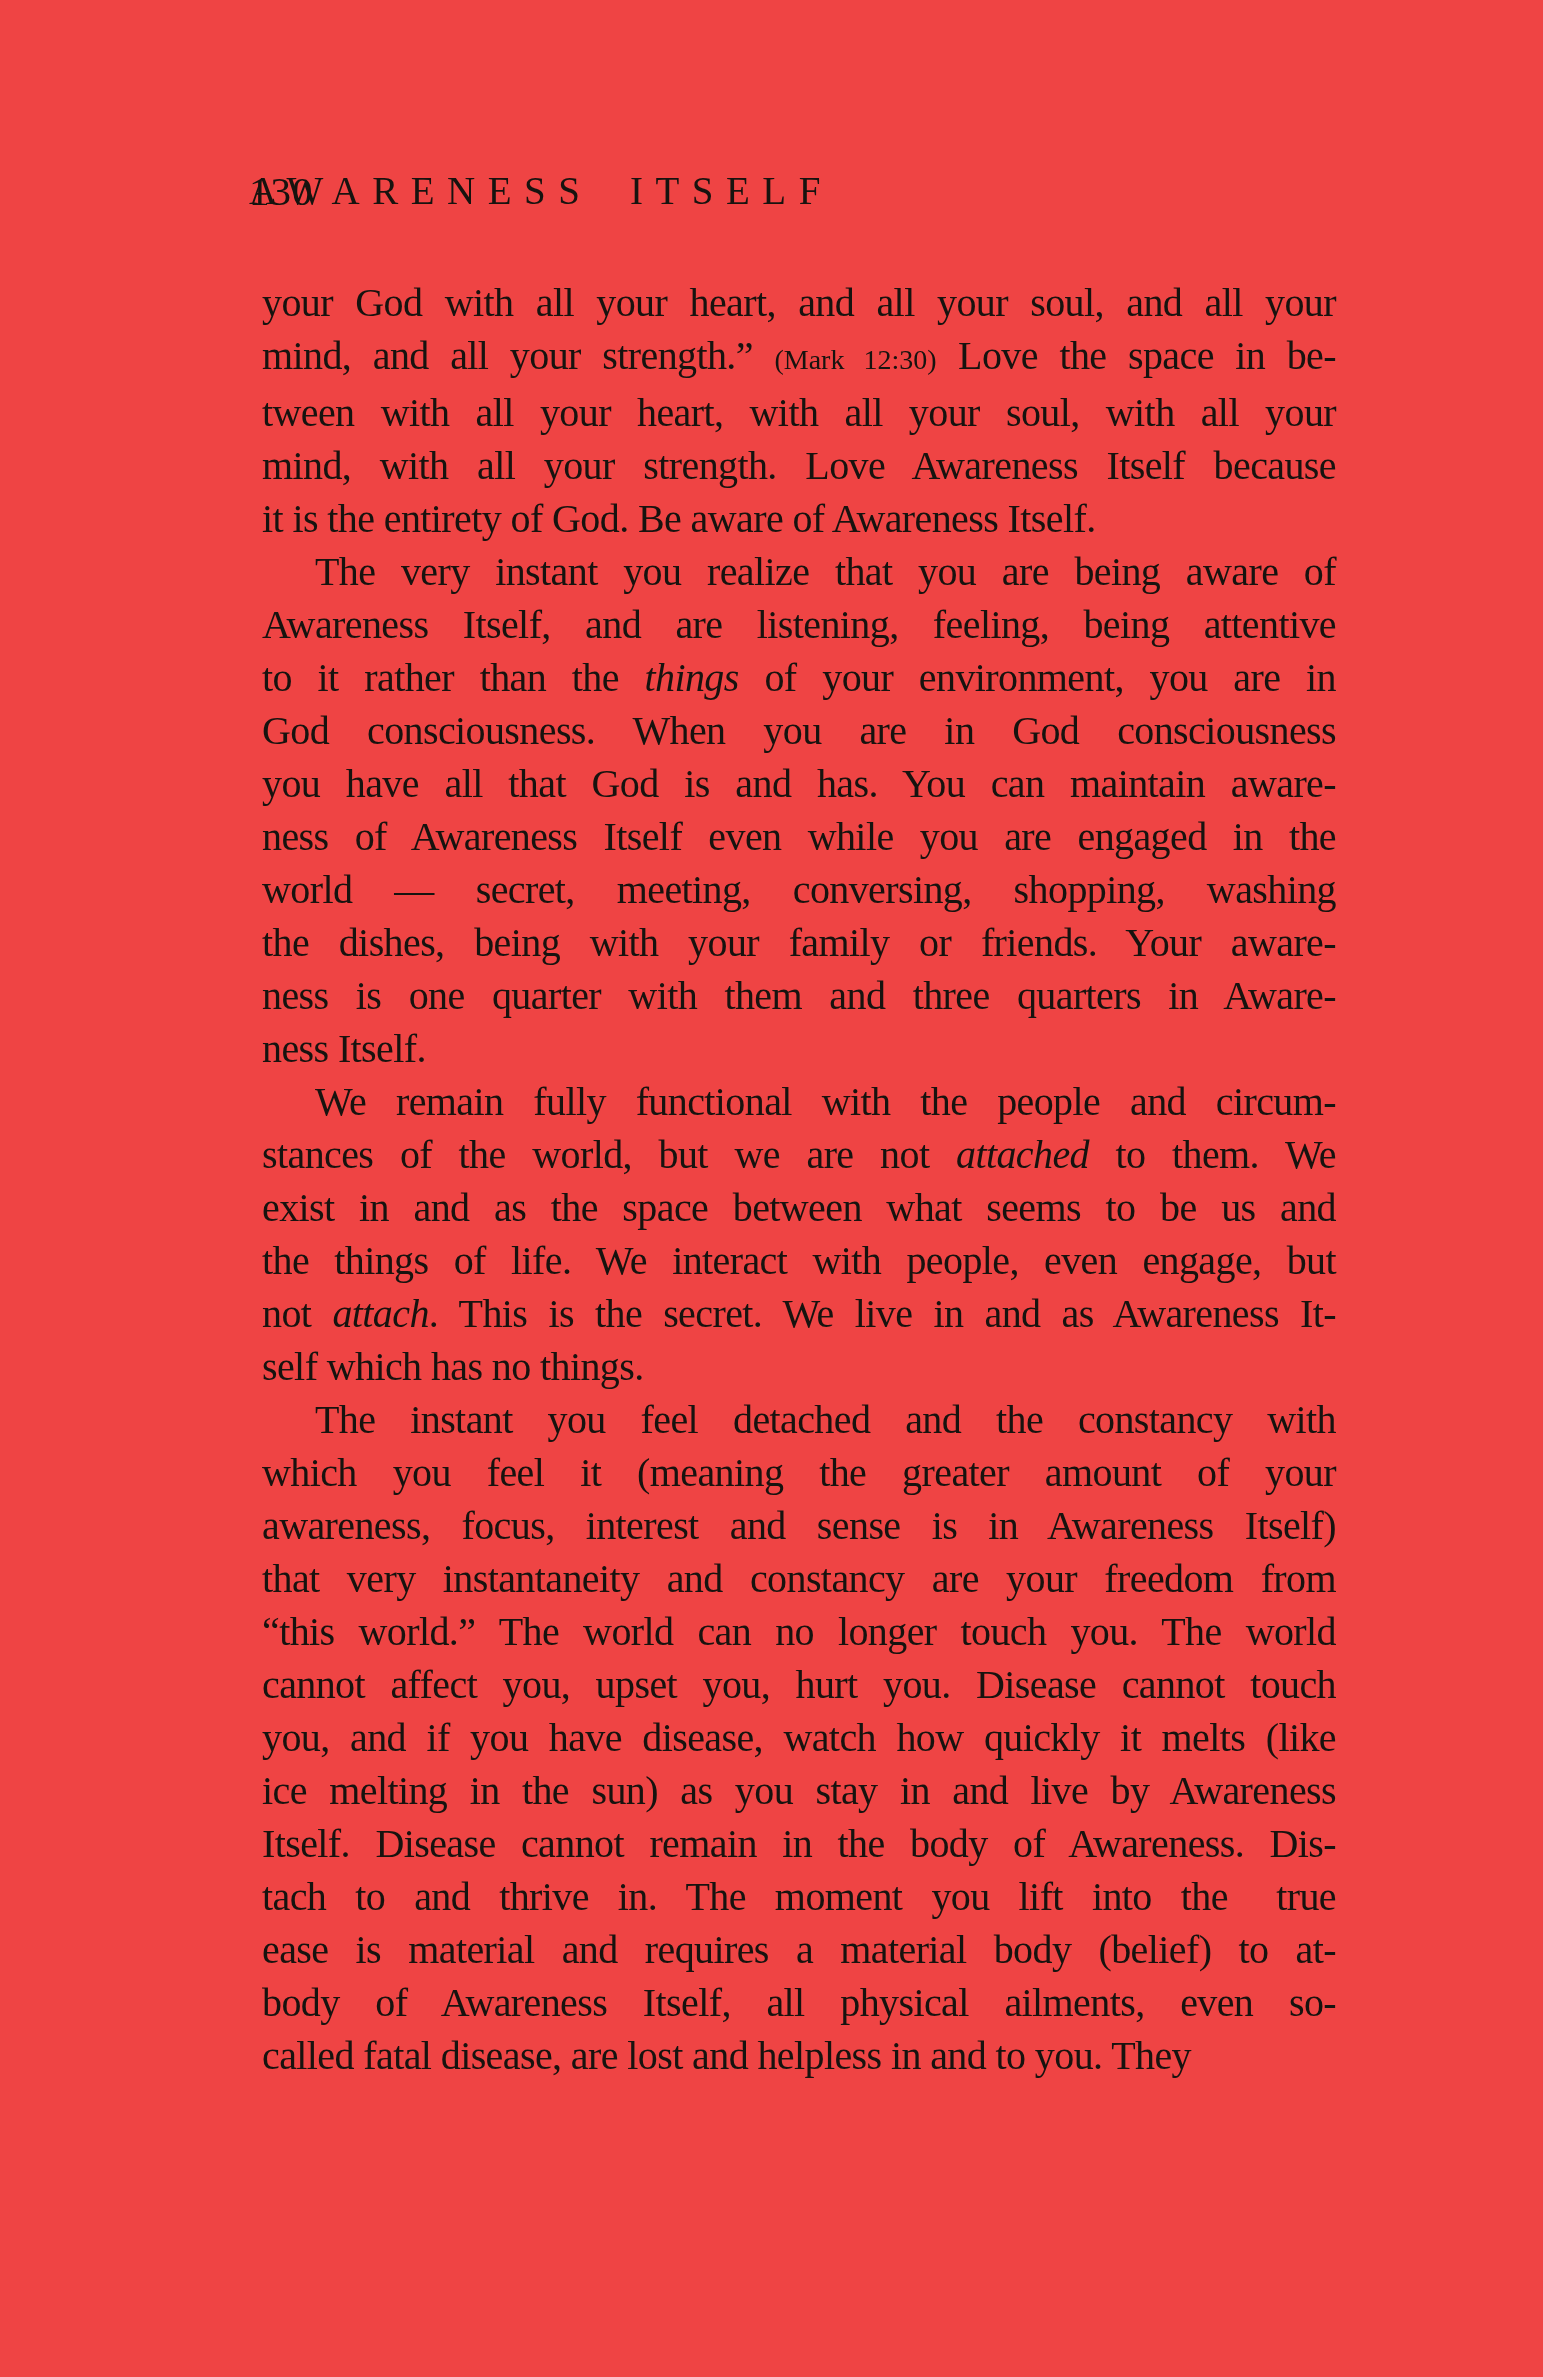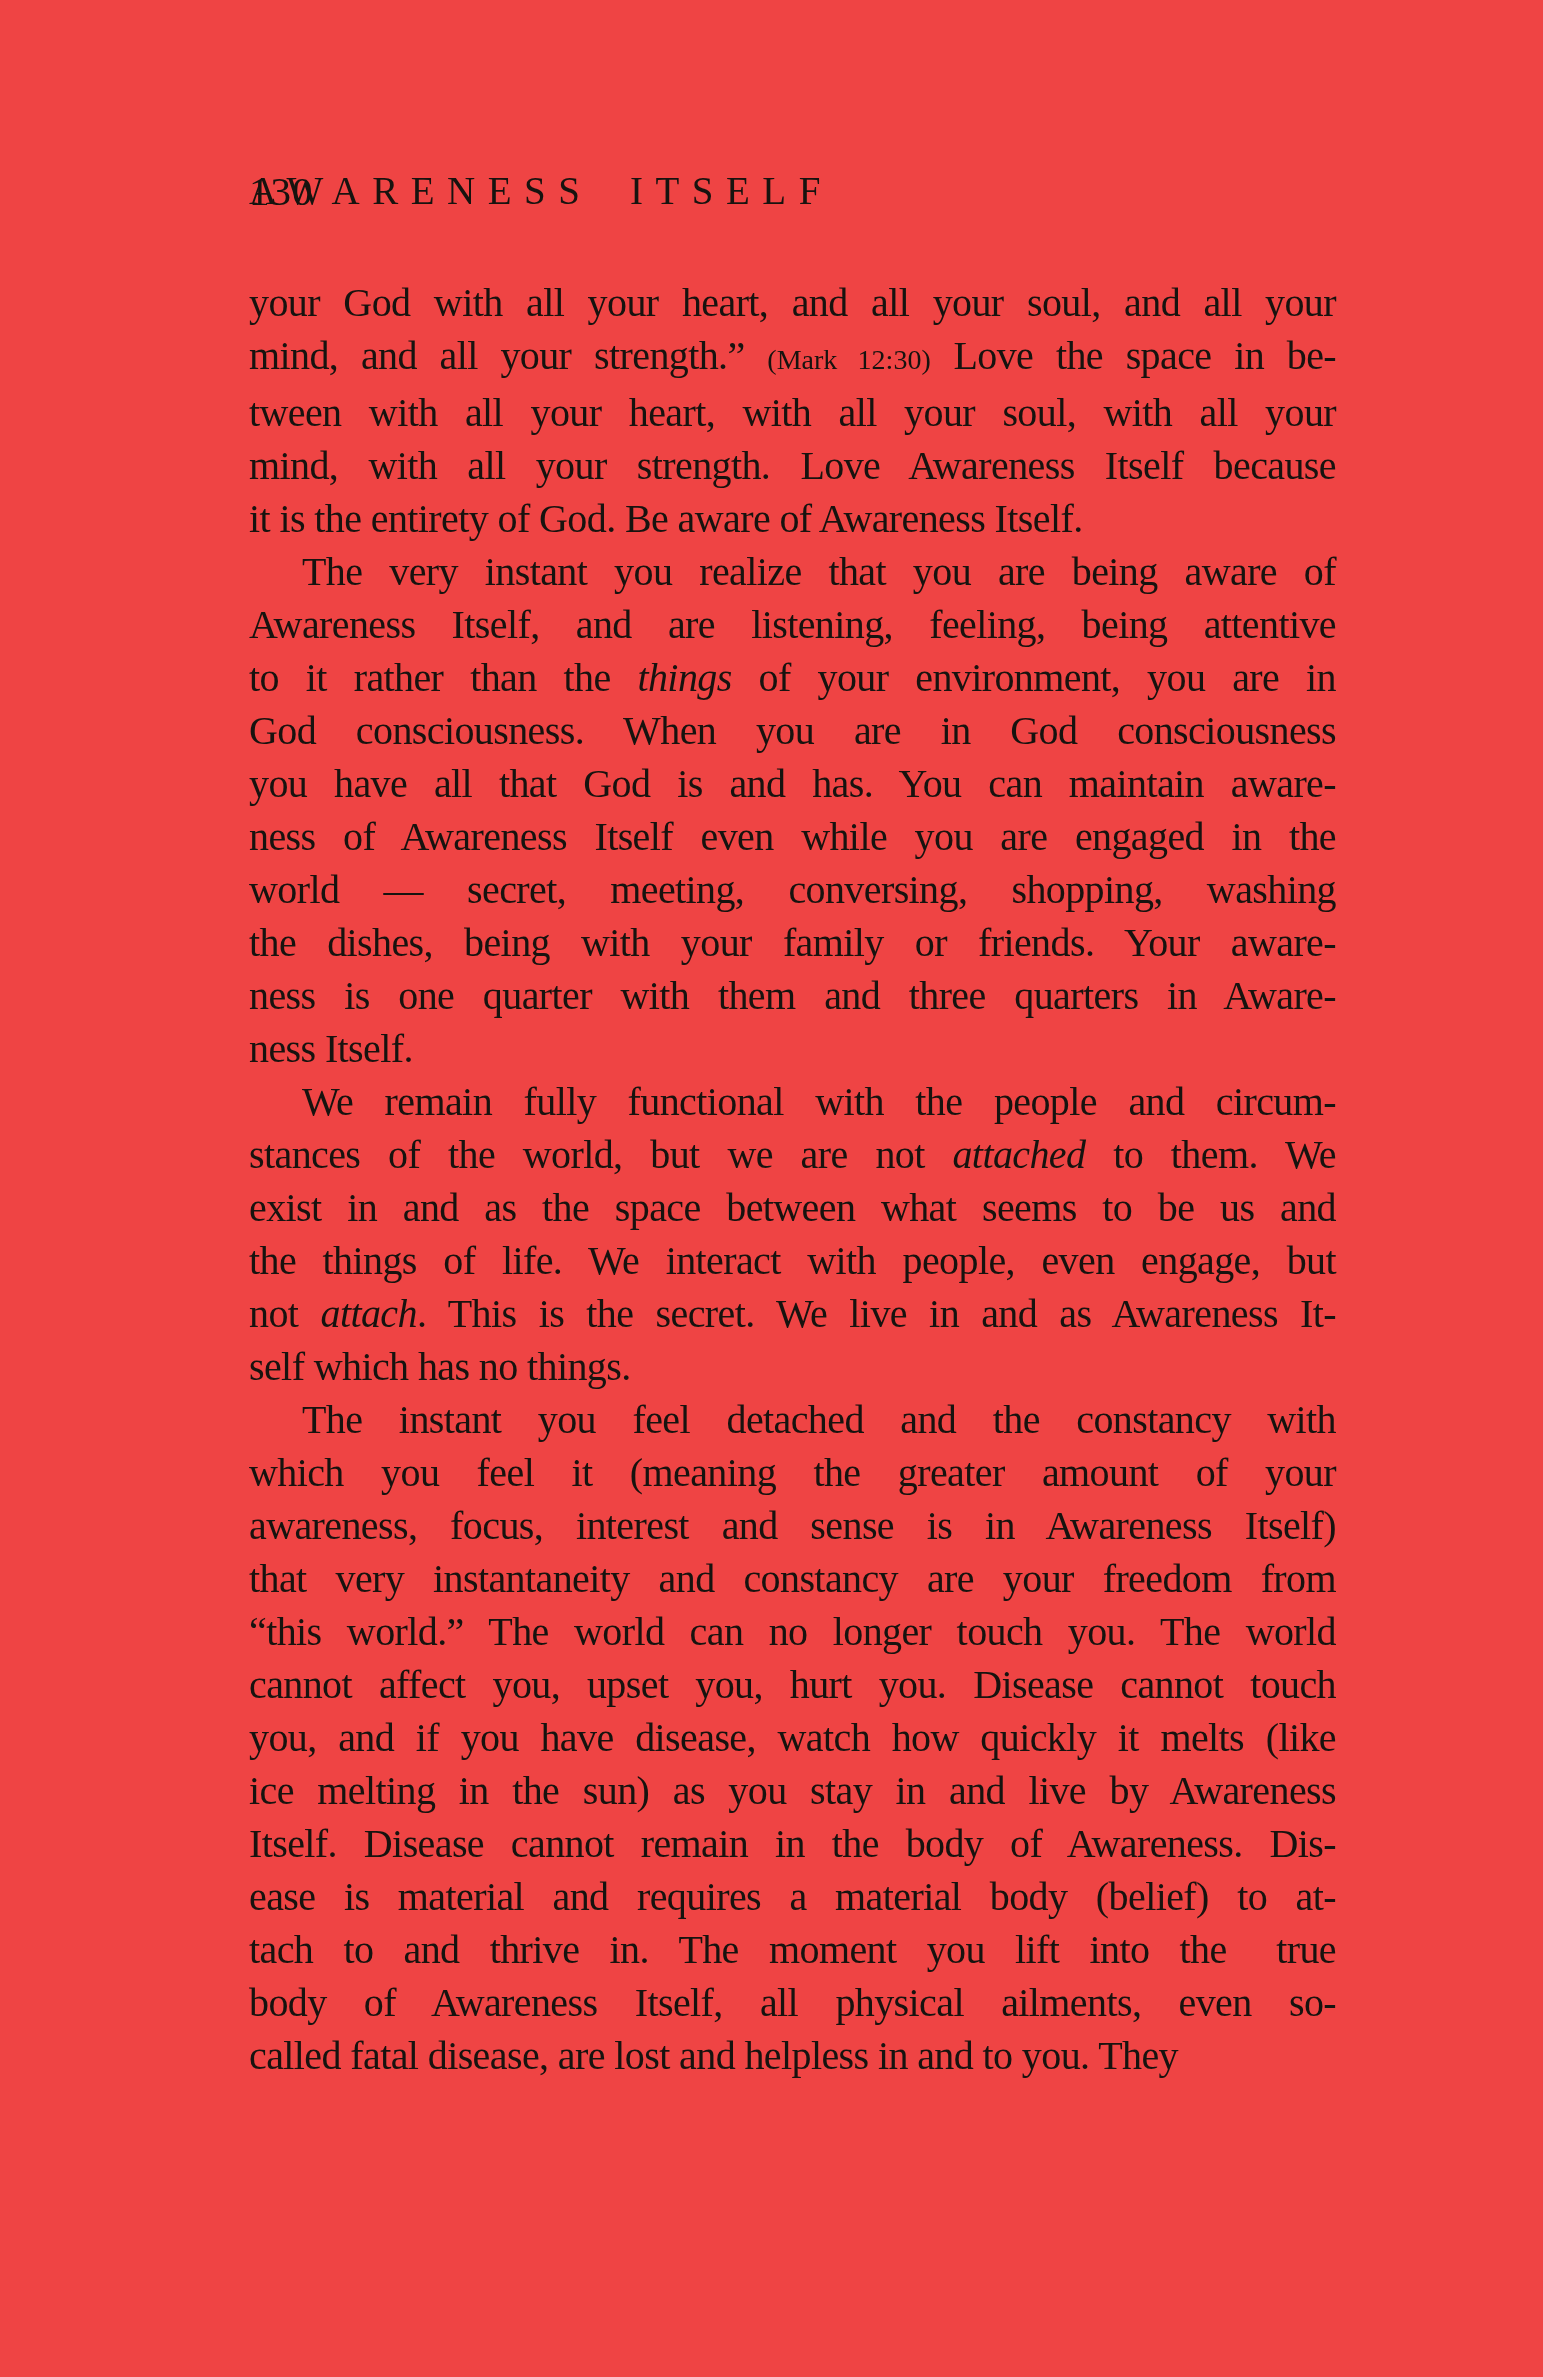--- a/index.html
+++ b/index.html
@@ -47,20 +47,21 @@
     top: 276px;
     width: 1087px;
     font-size: 40px;
     line-height: 53px;
     letter-spacing: -0.015em;
   }
   .line {
     text-align: justify;
     text-align-last: justify;
     min-height: 53px;
+    margin-left: 13px;
   }
   .line.last {
     text-align-last: left;
   }
   .line.first-indent {
     text-indent: 53px;
   }
   .italic {
     font-style: italic;
   }
@@ -108,20 +109,20 @@
       <div class="para">
         <div class="line first-indent"><span>The instant you feel detached and the constancy with</span></div>
         <div class="line"><span>which you feel it (meaning the greater amount of your</span></div>
         <div class="line"><span>awareness, focus, interest and sense is in Awareness Itself)</span></div>
         <div class="line"><span>that very instantaneity and constancy are your freedom from</span></div>
         <div class="line"><span>“this world.” The world can no longer touch you. The world</span></div>
         <div class="line"><span>cannot affect you, upset you, hurt you. Disease cannot touch</span></div>
         <div class="line"><span>you, and if you have disease, watch how quickly it melts (like</span></div>
         <div class="line"><span>ice melting in the sun) as you stay in and live by Awareness</span></div>
         <div class="line"><span>Itself. Disease cannot remain in the body of Awareness. Dis-</span></div>
+        <div class="line"><span>tach to and thrive in. The moment you lift into the  true</span></div>
         <div class="line"><span>ease is material and requires a material body (belief) to at-</span></div>
-        <div class="line"><span>tach to and thrive in. The moment you lift into the  true</span></div>
         <div class="line"><span>body of Awareness Itself, all physical ailments, even so-</span></div>
         <div class="line last"><span>called fatal disease, are lost and helpless in and to you. They</span></div>
       </div>
     </div>
 </div>
 
 
 </body></html>

